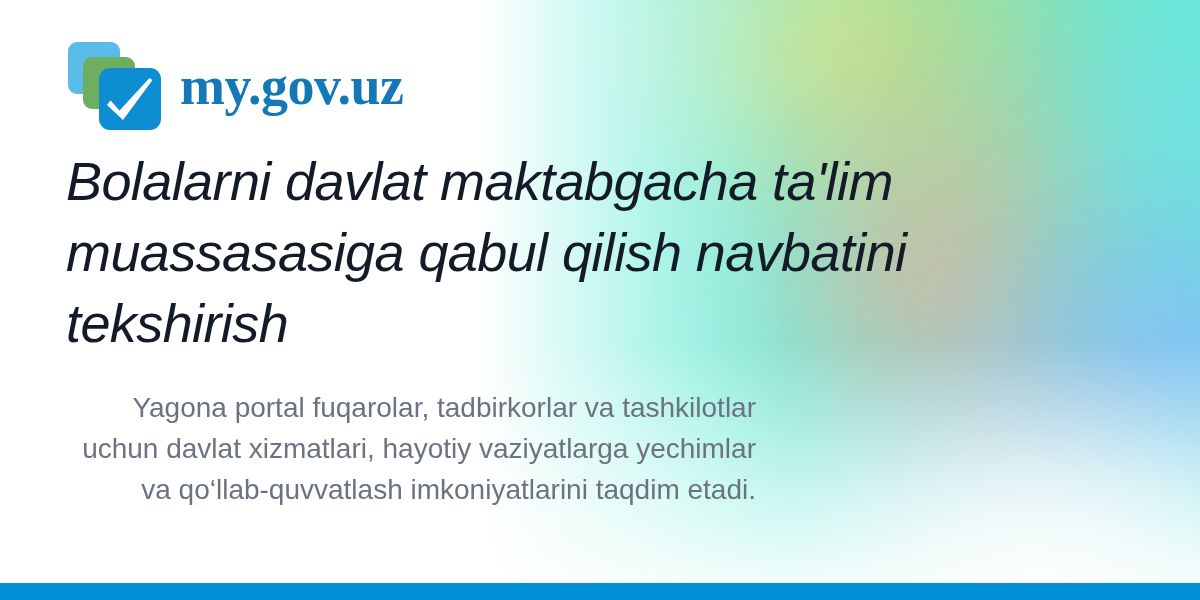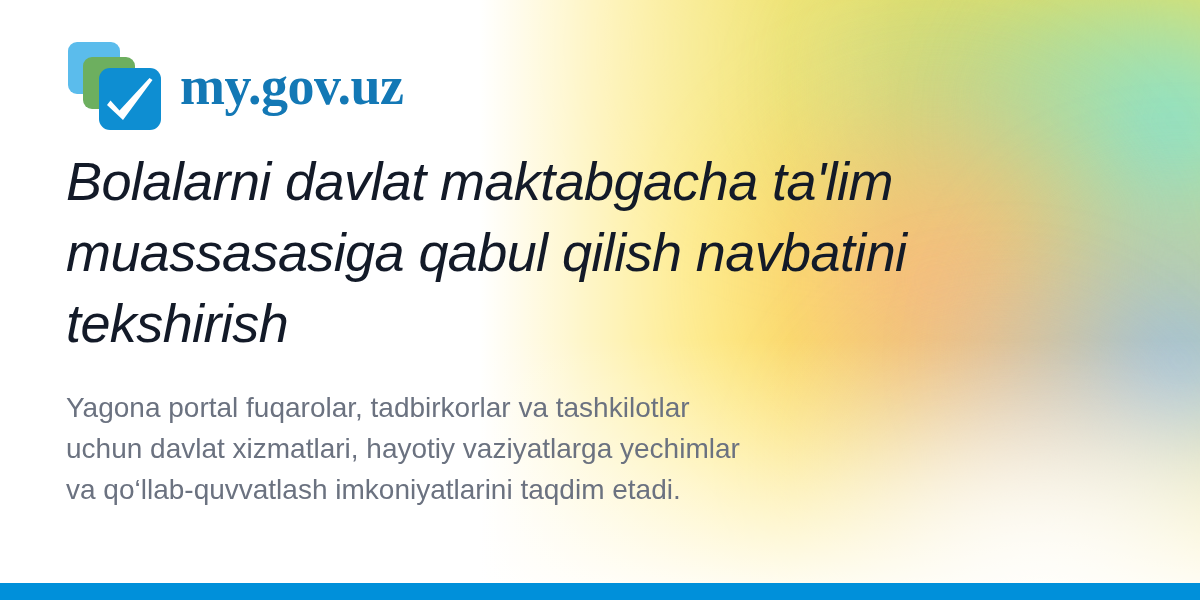--- a/index.html
+++ b/index.html
@@ -12,21 +12,21 @@
     height: 600px;
     overflow: hidden;
     font-family: "Liberation Sans", sans-serif;
     background: #ffffff;
   }
 
   .page {
     position: relative;
     width: 1200px;
     height: 600px;
-    background: #fde047;
+    background: #5eead4;
     overflow: hidden;
   }
 
   
   .bg-mesh {
     position: absolute;
     inset: 0;
     pointer-events: none;
   }
   .blob {
@@ -142,20 +142,21 @@
   }
 
   .subtitle {
     margin: 28px 0 0 0;
     font-family: "Liberation Sans", sans-serif;
     font-weight: normal;
     font-size: 28px;
     line-height: 41px;
     color: #6b7280;
     max-width: 690px;
+    text-align: right;
   }
 
   
   .bottom-bar {
     position: absolute;
     left: 0;
     bottom: 0;
     width: 1200px;
     height: 17px;
     background: #0090da;

